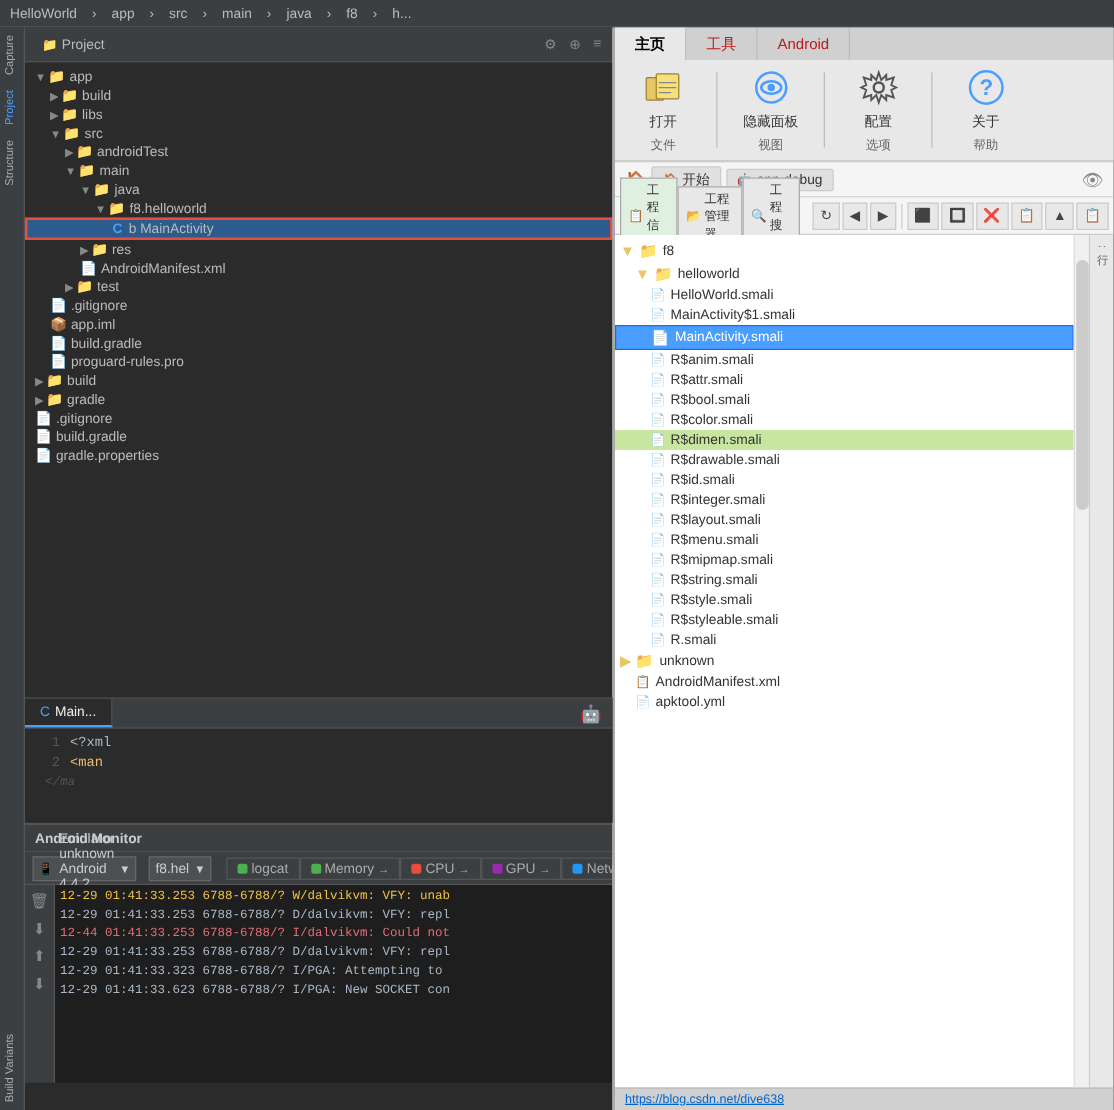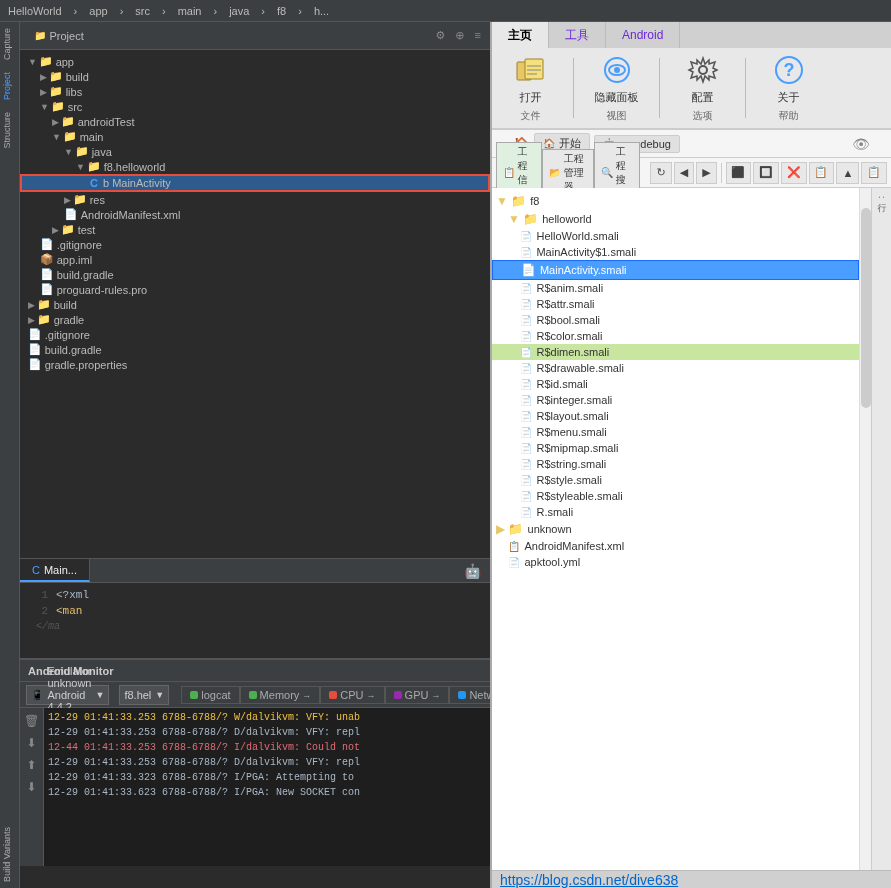--- a/index.html
+++ b/index.html
@@ -233,21 +233,21 @@
       flex-direction: column;
     }
     .ribbon-tabs {
       display: flex;
       background: #d0d0d0;
       height: 26px;
     }
     .ribbon-tab {
       padding: 0 16px;
       font-size: 12px;
-      color: #6d28d9;
+      color: #b91c1c;
       cursor: pointer;
       display: flex;
       align-items: center;
       border-right: 1px solid #bbb;
     }
     .ribbon-tab.active {
       background: #e8e8e8;
       font-weight: bold;
       color: #000;
     }
@@ -295,21 +295,21 @@
       color: #666;
       margin-top: 0;
     }
 
     
     .right-nav {
       background: #f5f5f5;
       height: 28px;
       display: flex;
       align-items: center;
-      padding: 0 21px;
+      padding: 0 8px;
       gap: 4px;
       border-bottom: 1px solid #ccc;
     }
     .nav-home {
       color: #4a9eff;
       font-size: 14px;
       cursor: pointer;
     }
     .nav-breadcrumb {
       color: #333;
@@ -426,21 +426,21 @@
       writing-mode: vertical-rl;
       transform: rotate(180deg);
       font-size: 9px;
       color: #aaa;
       padding: 6px 2px;
       cursor: pointer;
     }
     .strip-tab.active { color: #4a9eff; }
 
     .url-bar {
-      font-size: 14px;
+      font-size: 10px;
       color: #0066cc;
       text-decoration: underline;
       cursor: pointer;
     }
   </style>
 </head>
 <body>
 
 <div style="display:flex; flex-direction:column; width:891px; height:888px; overflow:hidden;">
 

